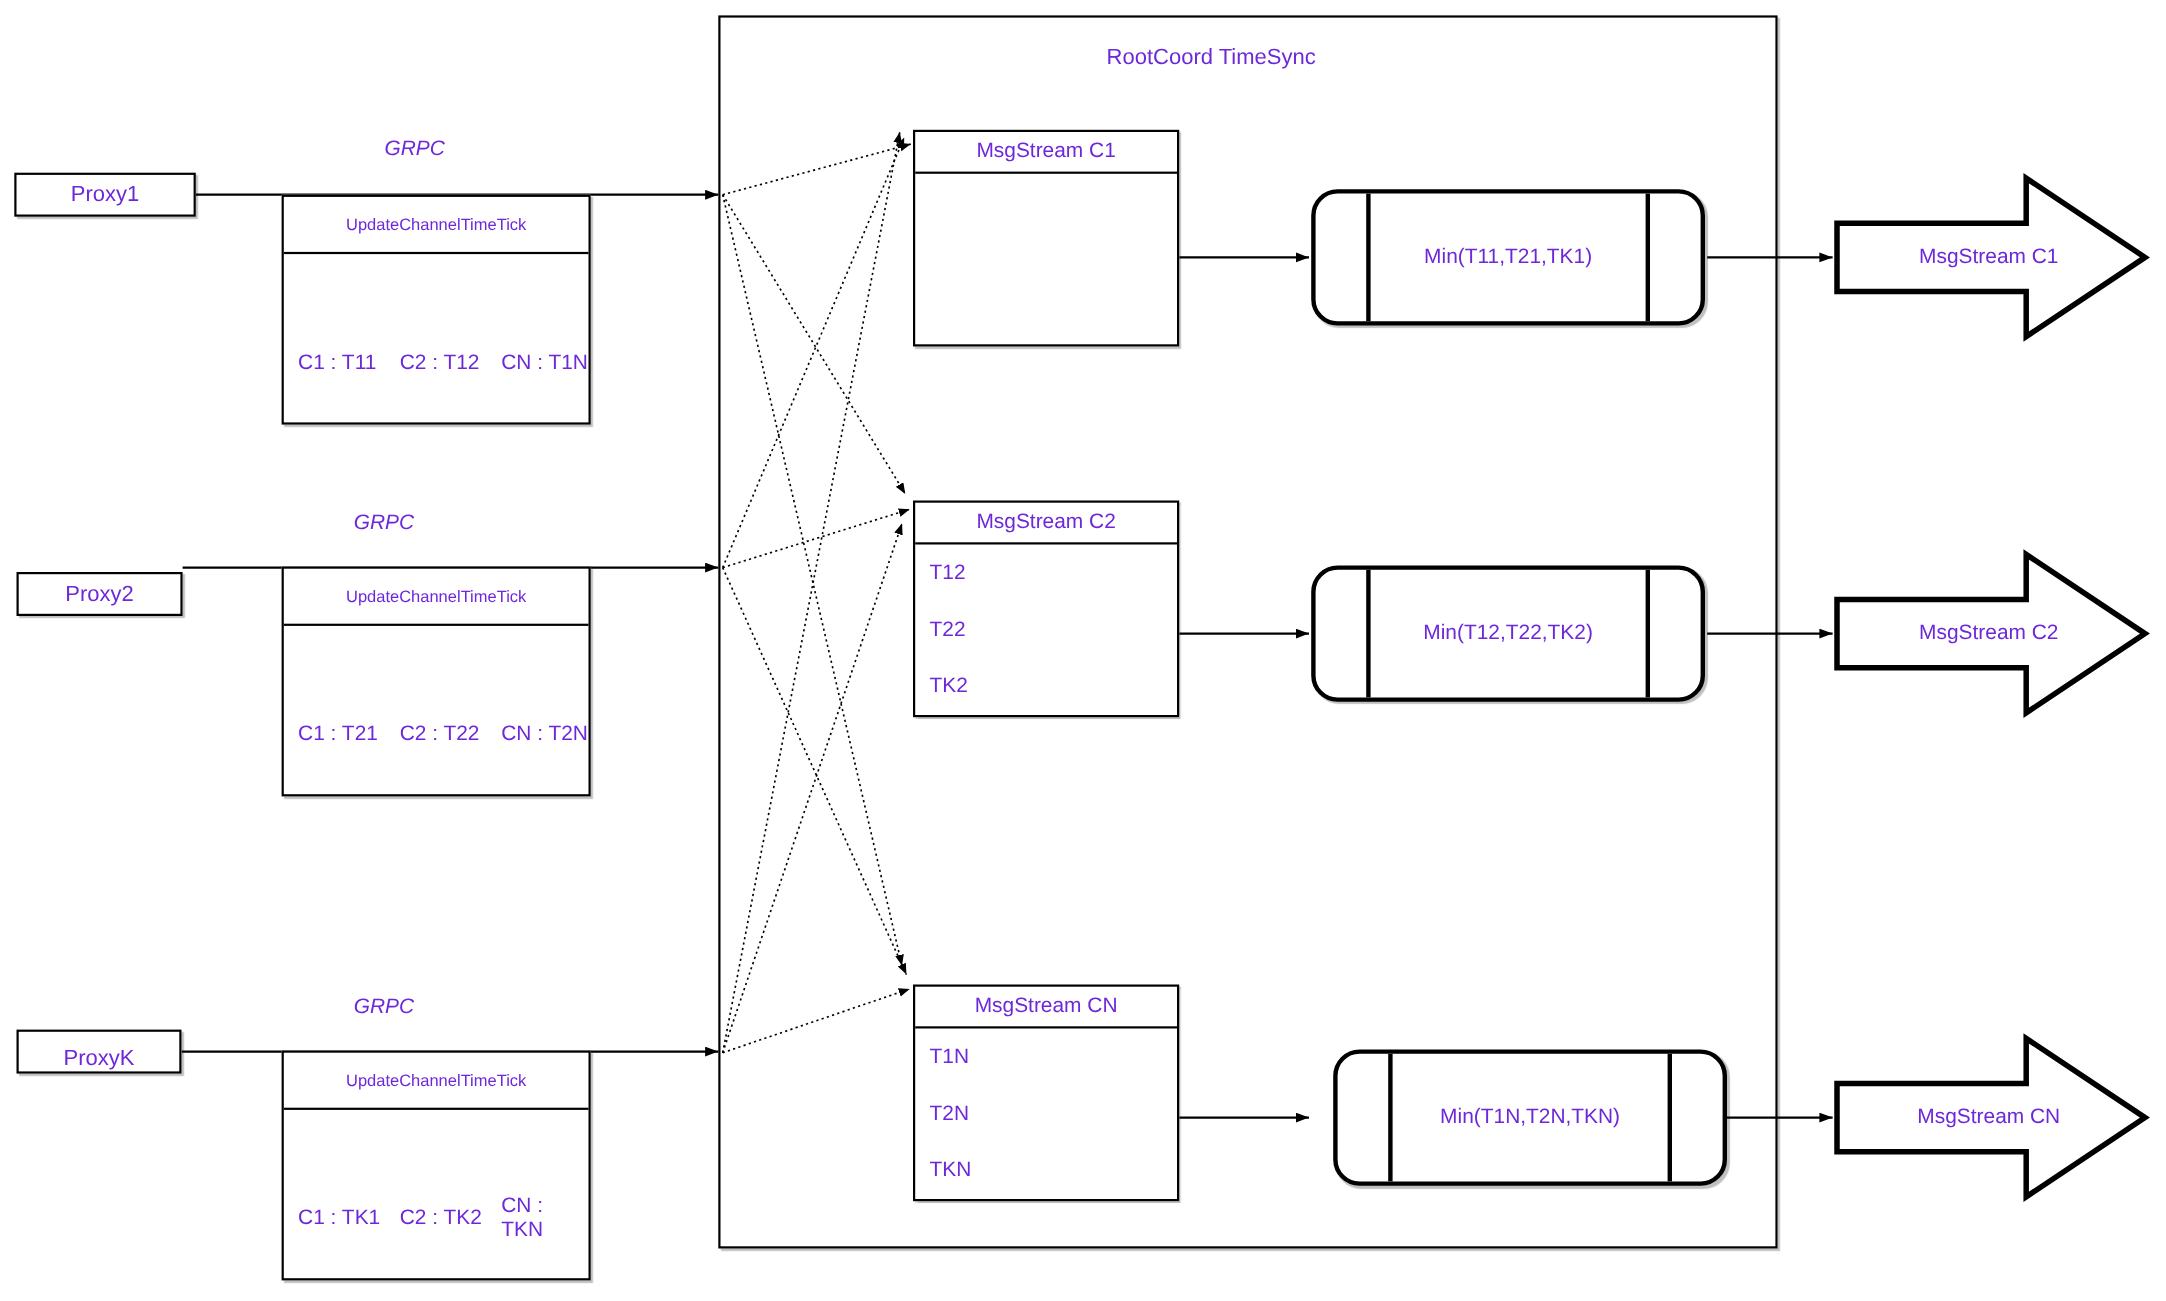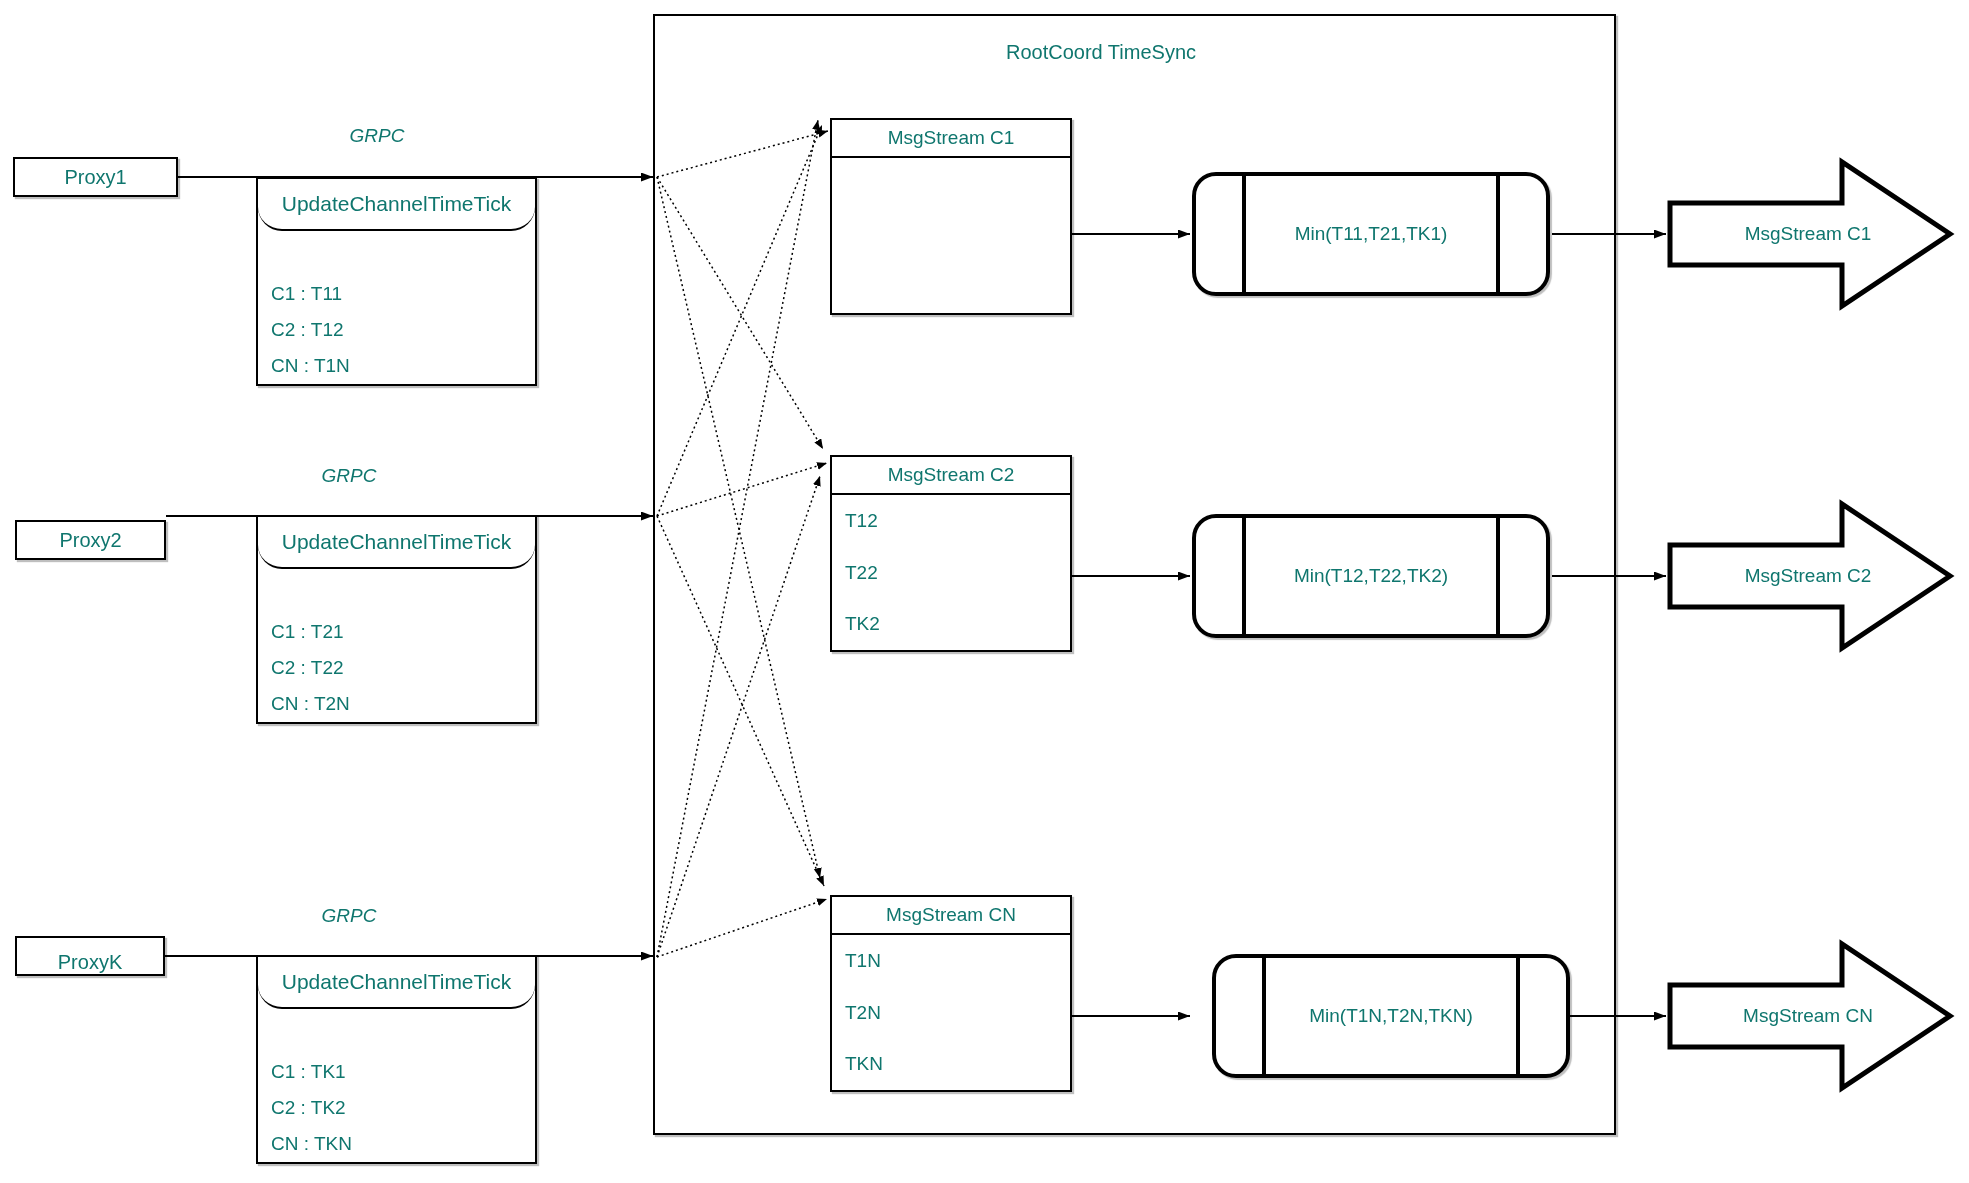--- a/index.html
+++ b/index.html
@@ -1,39 +1,39 @@
 <!DOCTYPE html>
 <html><head>
 <meta charset="utf-8">
 <style>
   html,body{margin:0;padding:0;background:#ffffff;}
   #canvas{
     position:relative;width:1969px;height:1183px;background:#ffffff;
-    font-family:"Liberation Sans",sans-serif;color:#0f766e;overflow:hidden;
+    font-family:"Liberation Sans",sans-serif;color:#6d28d9;overflow:hidden;
   }
   #connectors{position:absolute;left:0;top:0;z-index:2;}
   .shape{position:absolute;background:#ffffff;border:2px solid #000;
          box-shadow:2px 2px 1px rgba(0,0,0,0.25);box-sizing:border-box;z-index:3;}
   .label{position:absolute;z-index:4;font-size:19px;line-height:22px;}
   .centered{display:flex;align-items:center;justify-content:center;text-align:center;font-style:italic;}
 
   
   .rootcoord{position:absolute;left:653px;top:14px;width:963px;height:1121px;
              border:2px solid #000;box-sizing:border-box;background:#ffffff;
              box-shadow:2px 2px 1px rgba(0,0,0,0.25);z-index:1;}
   .rootcoord-title{left:901px;top:41px;width:400px;font-size:20px;text-align:center;}
 
   
   .proxy-box{display:flex;align-items:center;justify-content:center;font-size:20px;}
 
   
   .ptable{left:256px;width:281px;height:209px;display:flex;flex-direction:column;}
   .ptable-header{height:50px;border-bottom:2px solid #000;display:flex;
-                 align-items:center;justify-content:center;font-size:21px;flex:0 0 auto;border-radius:24px;}
-  .ptable-body{flex:1 1 auto;display:flex;flex-direction:column;margin-top:45px;}
+                 align-items:center;justify-content:center;font-size:15px;flex:0 0 auto;}
+  .ptable-body{flex:1 1 auto;display:flex;flex-direction:row;margin-top:45px;}
   .ptable-row{flex:1 1 0;display:flex;align-items:center;padding-left:13px;font-size:19px;}
 
   
   .stable{left:830px;width:242px;height:197px;display:flex;flex-direction:column;}
   .stable-header{height:36px;border-bottom:2px solid #000;display:flex;
                  align-items:center;justify-content:center;font-size:19px;flex:0 0 auto;}
   .stable-body{flex:1 1 auto;display:flex;flex-direction:column;}
   .stable-row{flex:1 1 0;display:flex;align-items:center;padding-left:13px;font-size:19px;}
 
   

